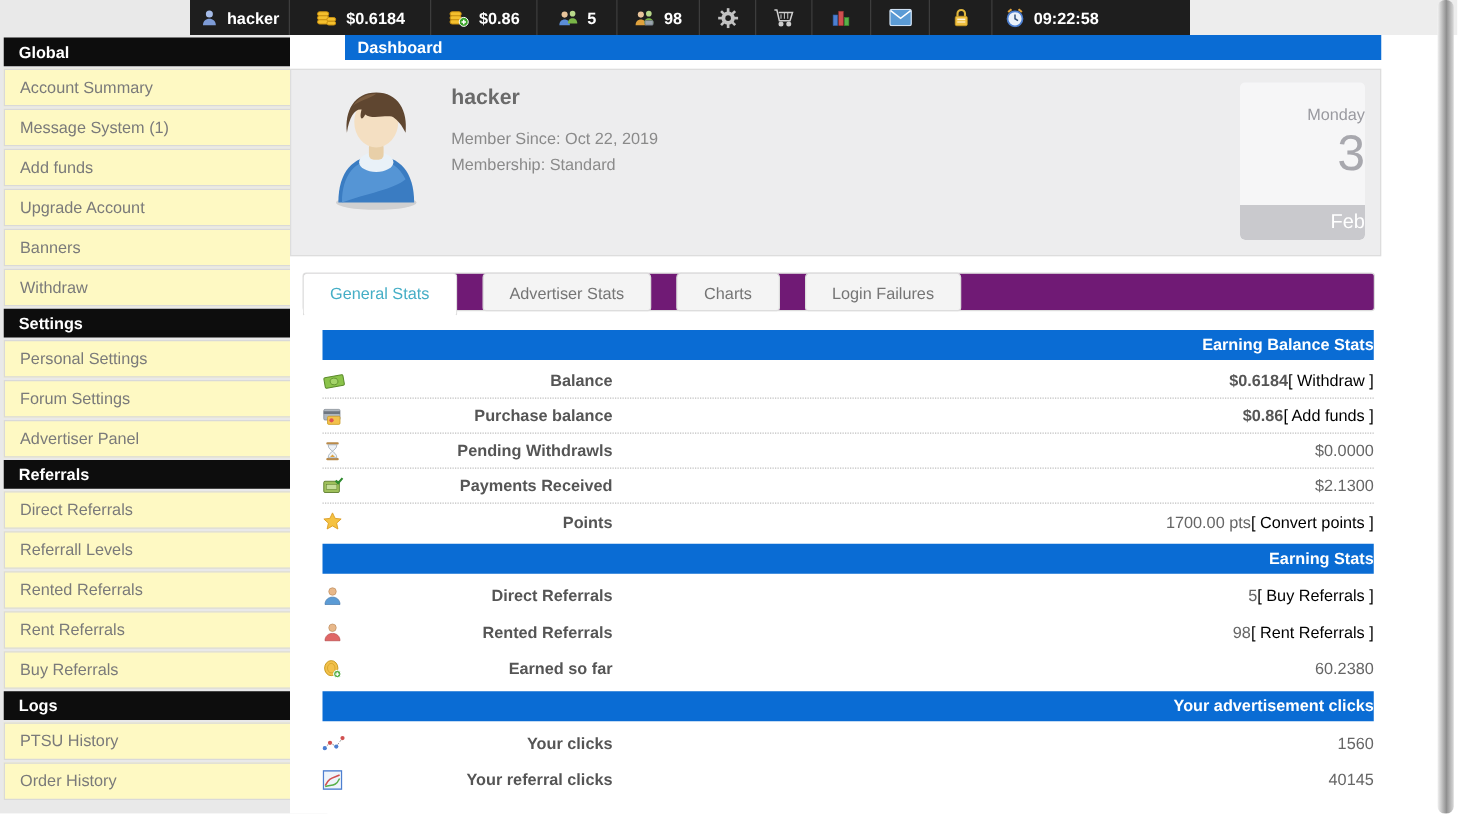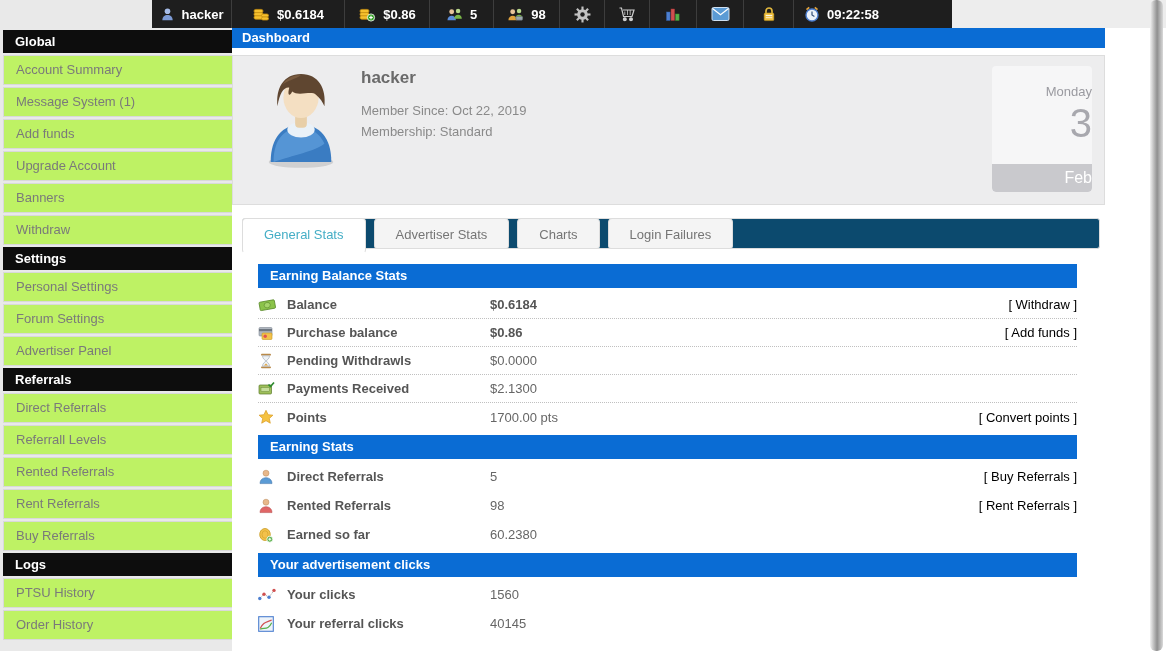--- a/index.html
+++ b/index.html
@@ -13,42 +13,42 @@
   .topbar { position:absolute; left:152px; top:0; width:800px; height:28px; background:#1e1e1e; display:flex; z-index:5; }
   .tcell { display:flex; align-items:center; justify-content:center; gap:7px; height:28px; border-right:1px solid #3d3d3d; color:#fff; font-size:13px; font-weight:600; cursor:pointer; }
   .tcell svg { flex:0 0 auto; display:block; }
   .c-user{width:80px;} .c-bal{width:113px;} .c-pur{width:85px;} .c-dr{width:64px;} .c-rr{width:66px;}
   .c-i1{width:45px;} .c-i2{width:45px;} .c-i3{width:47px;} .c-i4{width:47px;} .c-i5{width:50px;}
   .c-time{width:158px; justify-content:flex-start; padding-left:10px; border-right:none;}
 
   
   .sidebar { position:absolute; left:0; top:28px; width:262px; height:623px; background:#e9e9e9; overflow:hidden; }
   .side-title { height:23px; line-height:23px; margin:2px 17px 1px 3px; background:#0d0d0d; color:#fff; font-size:13px; font-weight:bold; padding-left:12px; }
-  .side-item { display:block; height:30px; line-height:28px; margin:2px 17px 1px 3px; background:#bef264; border:1px solid #d9d9d9; color:#7a7a7a; font-size:13px; padding-left:12px; cursor:pointer; text-decoration:none; }
+  .side-item { display:block; height:30px; line-height:28px; margin:2px 17px 1px 3px; background:#fef9c3; border:1px solid #d9d9d9; color:#7a7a7a; font-size:13px; padding-left:12px; cursor:pointer; text-decoration:none; }
 
   
   .main { position:absolute; left:232px; top:28px; width:873px; height:623px; background:#fff; }
-  .page-title { height:20px; line-height:20px; background:#0a6cd4; color:#fff; font-size:13px; font-weight:bold; padding-left:10px; }
+  .page-title { height:20px; line-height:20px; background:#0a6cd4; color:#fff; font-size:13px; font-weight:bold; padding-left:10px;margin-left:44px; }
 
   .profile-panel { position:relative; margin-top:7px; height:150px; background:#ededee; border:1px solid #ddd; }
   .avatar { position:absolute; left:24px; top:8px; }
   .profile-info { position:absolute; left:128px; top:12px; }
   .profile-name { font-size:17px; font-weight:bold; color:#6a6a6a; margin-bottom:12px; }
   .profile-line { font-size:13px; color:#8a8a8a; line-height:21px; }
   .date-card { position:absolute; right:12px; top:10px; width:100px; height:126px; background:#f6f6f7; border-radius:4px; text-align:right; overflow:hidden; }
   .date-weekday { margin-top:18px; font-size:13px; color:#9a9aa0; }
   .date-day { font-size:40px; color:#a8a8ae; line-height:48px; }
   .date-month { position:absolute; left:0; bottom:0; width:100%; height:28px; line-height:28px; background:#c9c9cd; color:#fff; font-size:16px; border-radius:0 0 4px 4px; }
 
-  .tabs { position:relative; margin:13px 5px 0 10px; height:31px; background:#0c4a6e; border:1px solid #ddd; border-radius:3px; display:flex; gap:8px; }
+  .tabs { position:relative; margin:13px 5px 0 10px; height:31px; background:#701a75; border:1px solid #ddd; border-radius:3px; display:flex; gap:20px; }
   .tab { height:35px; margin-top:-1px; padding:0 21px; line-height:31px; font-size:13px; color:#757575; background:#f4f4f4; border:1px solid #ddd; border-radius:4px 4px 3px 3px; cursor:pointer; }
   .tab.active { margin-left:-1px; background:#fff; color:#45aec6; border-bottom-color:#fff; z-index:2; }
   .tab:not(.active) { height:31px; }
 
-  .stats { margin:15px 28px 0 26px; }
+  .stats { margin:15px 6px 0 26px;text-align:right; }
   .section-bar { height:24px; line-height:24px; background:#0a6cd4; color:#fff; font-size:13px; font-weight:bold; padding-left:12px; }
   .stat-row { display:flex; align-items:center; height:28px; font-size:13px; }
   .stat-row.sep { border-bottom:1px dotted #c0c0c0; }
   .rows-block { padding:3px 0 4px 0; }
   .ricon { width:19px; height:16px; margin-right:10px; display:flex; align-items:center; }
   .ricon svg { display:block; }
   .rlabel { width:203px; font-weight:bold; color:#555; }
   .rvalue { flex:1; color:#666; }
   .rvalue.bold { font-weight:bold; color:#555; }
   .raction { color:#000000; cursor:pointer; text-decoration:none; }

